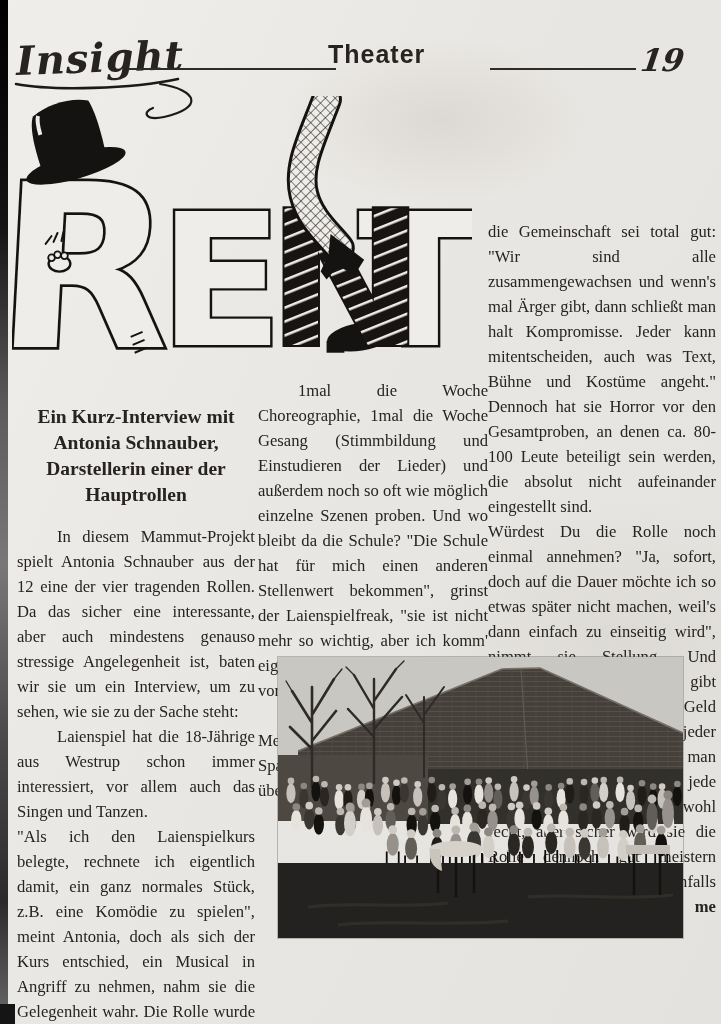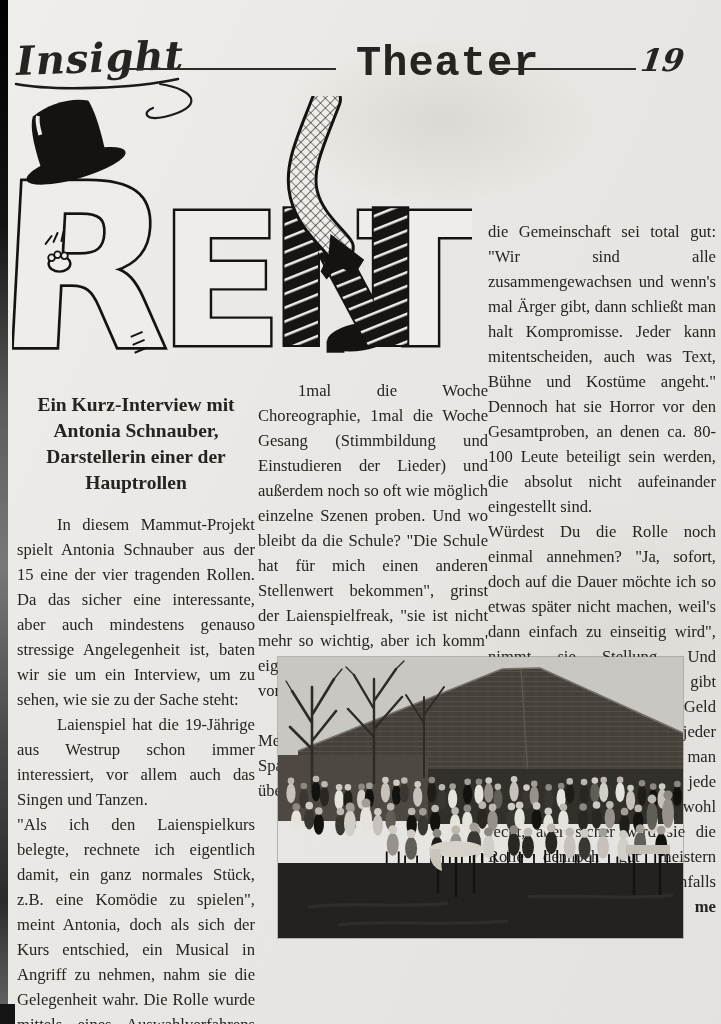--- a/index.html
+++ b/index.html
@@ -16,33 +16,33 @@
   .page-edge{left:0;top:0;width:8px;height:1024px;
     background:linear-gradient(#000 0%,#141414 22%,#5c5c5c 40%,#787878 55%,#4a4a4a 72%,#2b2b2b 88%,#6a6a6a 100%);}
   .page-edge-notch{left:0;top:1004px;width:15px;height:20px;background:#151515;}
   
   .masthead{left:16px;top:34px;font-family:"DejaVu Serif",serif;font-style:italic;font-weight:bold;
     font-size:40px;letter-spacing:1px;transform:rotate(-2deg);}
   .flourish{left:12px;top:76px;}
   .hrule{height:2px;background:#2e2b28;top:68px;}
   .rule-l{left:128px;width:208px;}
   .rule-r{left:490px;width:146px;}
-  .section-title{left:356px;top:40px;font-family:Liberation Mono, monospace;font-weight:bold;
-    font-size:42px;letter-spacing:1px;}
+  .section-title{left:328px;top:40px;font-family:Liberation Sans, sans-serif;font-weight:bold;
+    font-size:25px;letter-spacing:1px;}
   .page-num{left:641px;top:42px;font-family:"DejaVu Serif",serif;font-style:italic;font-weight:bold;
     font-size:31px;transform:skewX(-8deg);}
   
   .col{line-height:25px;font-size:16.6px;text-align:justify;}
   .col p{margin:0;}
   .col p.ind{text-indent:40px;}
   .col-left{left:17px;top:392px;width:238px;}
   .col-mid{left:258px;top:378px;width:230px;}
   .col-right{left:488px;top:219px;width:228px;}
   h1.article-heading{font-size:19.5px;line-height:26px;text-align:center;font-weight:bold;
-    margin:0 0 16px 0;}
+    margin:12px 0 16px 0;}
   .sig{float:right;font-style:normal;font-weight:bold;}
   
   .rent-logo{left:12px;top:96px;}
   .photo{left:278px;top:657px;width:405px;height:281px;box-shadow:0 0 0 1px rgba(90,85,80,.35);}
 </style>
 </head>
 <body>
 
 <div class="abs page-edge"></div>
 <div class="abs page-edge-notch"></div>
@@ -98,22 +98,22 @@
     <circle cx="46" cy="159" r="3.4" fill="#efede9" stroke="#151312" stroke-width="1.8"></circle>
     <circle cx="53" cy="160" r="3.4" fill="#efede9" stroke="#151312" stroke-width="1.8"></circle>
     <path d="M34,148 l6,-8 M42,146 l4,-9 M50,145 l2,-9" stroke="#151312" stroke-width="2" stroke-linecap="round" fill="none"></path>
   </g>
 
   <path d="M120,242 l12,-5 M122,250 l12,-5 M124,258 l12,-5" stroke="#151312" stroke-width="2"></path>
 </svg>
 
 <div class="abs col col-left">
   <h1 class="article-heading">Ein Kurz-Interview mit Antonia Schnauber, Darstellerin einer der Hauptrollen</h1>
-  <p class="ind">In diesem Mammut-Projekt spielt Antonia Schnauber aus der 15 eine der vier tragenden Rollen. Da das sicher eine interessante, aber auch mindestens genauso stressige Angelegenheit ist, baten wir sie um ein Interview, um zu sehen, wie sie zu der Sache steht:</p>
-  <p class="ind">Laienspiel hat die 19-Jährige aus Westrup schon immer interessiert, vor allem auch das Singen und Tanzen.</p>
+  <p class="ind">In diesem Mammut-Projekt spielt Antonia Schnauber aus der 12 eine der vier tragenden Rollen. Da das sicher eine interessante, aber auch mindestens genauso stressige Angelegenheit ist, baten wir sie um ein Interview, um zu sehen, wie sie zu der Sache steht:</p>
+  <p class="ind">Laienspiel hat die 18-Jährige aus Westrup schon immer interessiert, vor allem auch das Singen und Tanzen.</p>
   <p>"Als ich den Laienspielkurs belegte, rechnete ich eigentlich damit, ein ganz normales Stück, z.B. eine Komödie zu spielen", meint Antonia, doch als sich der Kurs entschied, ein Musical in Angriff zu nehmen, nahm sie die Gelegenheit wahr. Die Rolle wurde mittels eines Auswahlverfahrens vergeben, wo die Bewerber vortanzen und singen mußten.</p>
 
 </div>
 
 <div class="abs col col-mid">
   <p class="ind">1mal die Woche Choreographie, 1mal die Woche Gesang (Stimmbildung und Einstudieren der Lieder) und außerdem noch so oft wie möglich einzelne Szenen proben. Und wo bleibt da die Schule? "Die Schule hat für mich einen anderen Stellenwert bekommen", grinst der Laienspielfreak, "sie ist nicht mehr so wichtig, aber ich komm' eigentlich noch so gut klar, wie vorher."</p>
   <p class="ind">Antonia ist sowieso der Meinung, daß der Streß durch den Spaß in Hintergrund tritt, überhaupt,</p>
 </div>
 
 <div class="abs col col-right">

